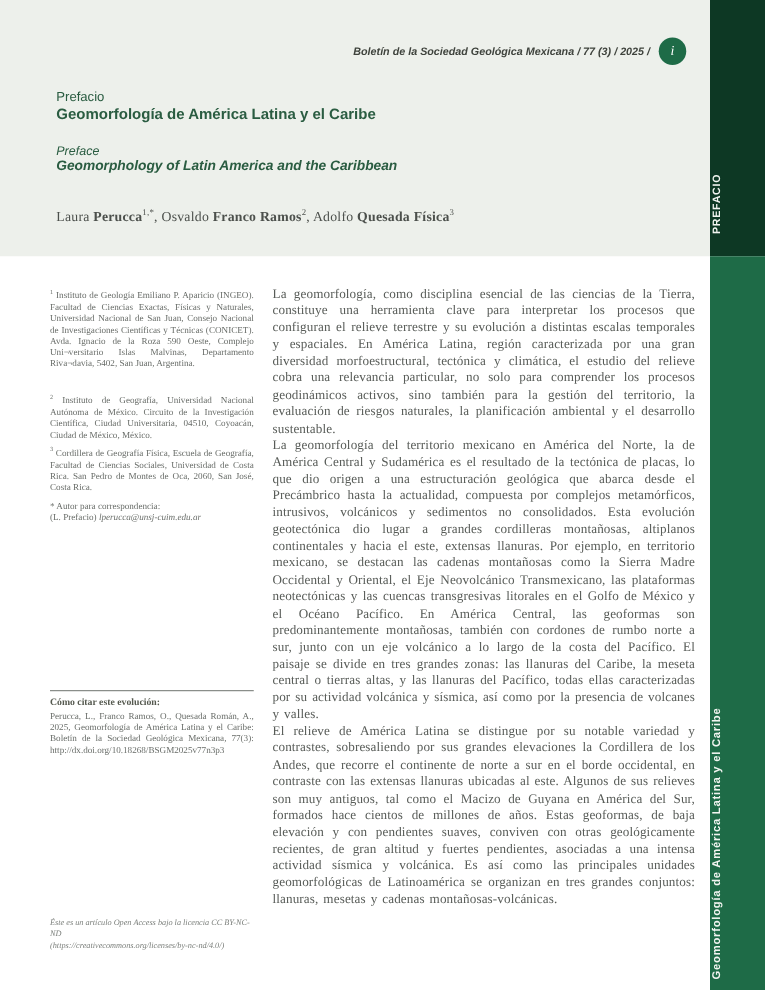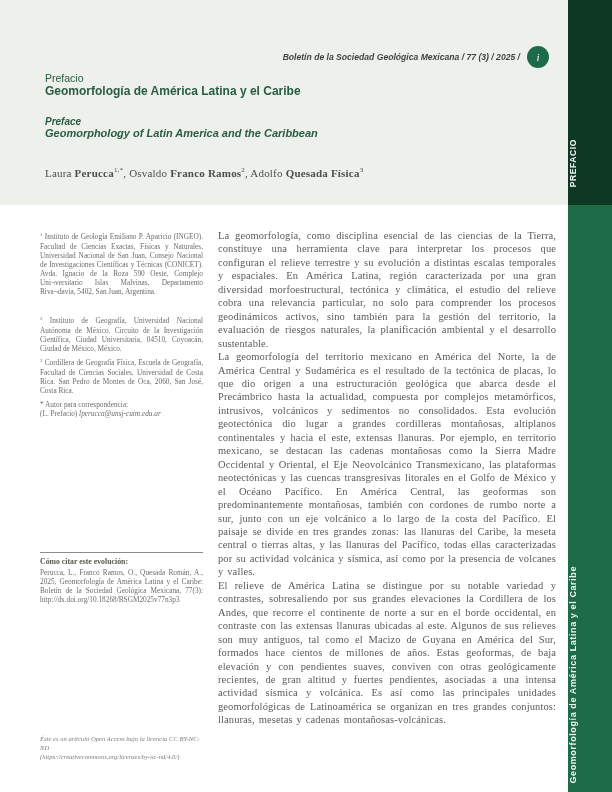--- a/index.html
+++ b/index.html
@@ -16,36 +16,36 @@
   .vtext{
     position:absolute;left:0;width:44px;display:flex;justify-content:center;
     writing-mode:vertical-rl;transform:rotate(180deg);
     color:#f2f5f1;font-family:"Liberation Sans",sans-serif;font-weight:bold;
     letter-spacing:0.6px;white-space:nowrap;
   }
   .vtext.prefacio{bottom:18px;font-size:8.5px;}
   .vtext.series{bottom:8px;font-size:9px;}
   
   .header-row{
-    position:absolute;top:46px;right:63px;display:flex;align-items:center;gap:7px;
+    position:absolute;top:30px;right:63px;display:flex;align-items:center;gap:7px;
   }
   .journal-line{
     font-family:"Liberation Sans",sans-serif;font-style:italic;font-size:8.6px;
     color:#3f433d;font-weight:bold;
   }
   .info-circle{
     width:22px;height:22px;border-radius:50%;background:#1e6b47;color:#ffffff;
     display:flex;align-items:center;justify-content:center;
     font-family:"Liberation Serif",serif;font-style:italic;font-size:11px;
   }
   
   .title-block{position:absolute;left:45px;top:72px;font-family:"Liberation Sans",sans-serif;color:#2a5c41;}
   .t-label{font-size:10.5px;}
   .t-main{font-size:12px;font-weight:bold;margin-bottom:18px;}
-  .t-label-en{font-size:10px;font-style:italic;font-weight:bold;}
+  .t-label-en{font-size:10px;font-style:italic;}
   .t-main-en{font-size:11px;font-weight:bold;font-style:italic;}
   .authors{
     position:absolute;left:45px;top:166px;font-family:"Liberation Serif",serif;
     font-size:11px;color:#4c504c;letter-spacing:0.2px;
   }
   .authors sup{font-size:7px;}
   
   .leftcol-block{
     position:absolute;left:40px;width:163px;
     font-size:7.3px;line-height:9.1px;text-align:justify;color:#696d69;

